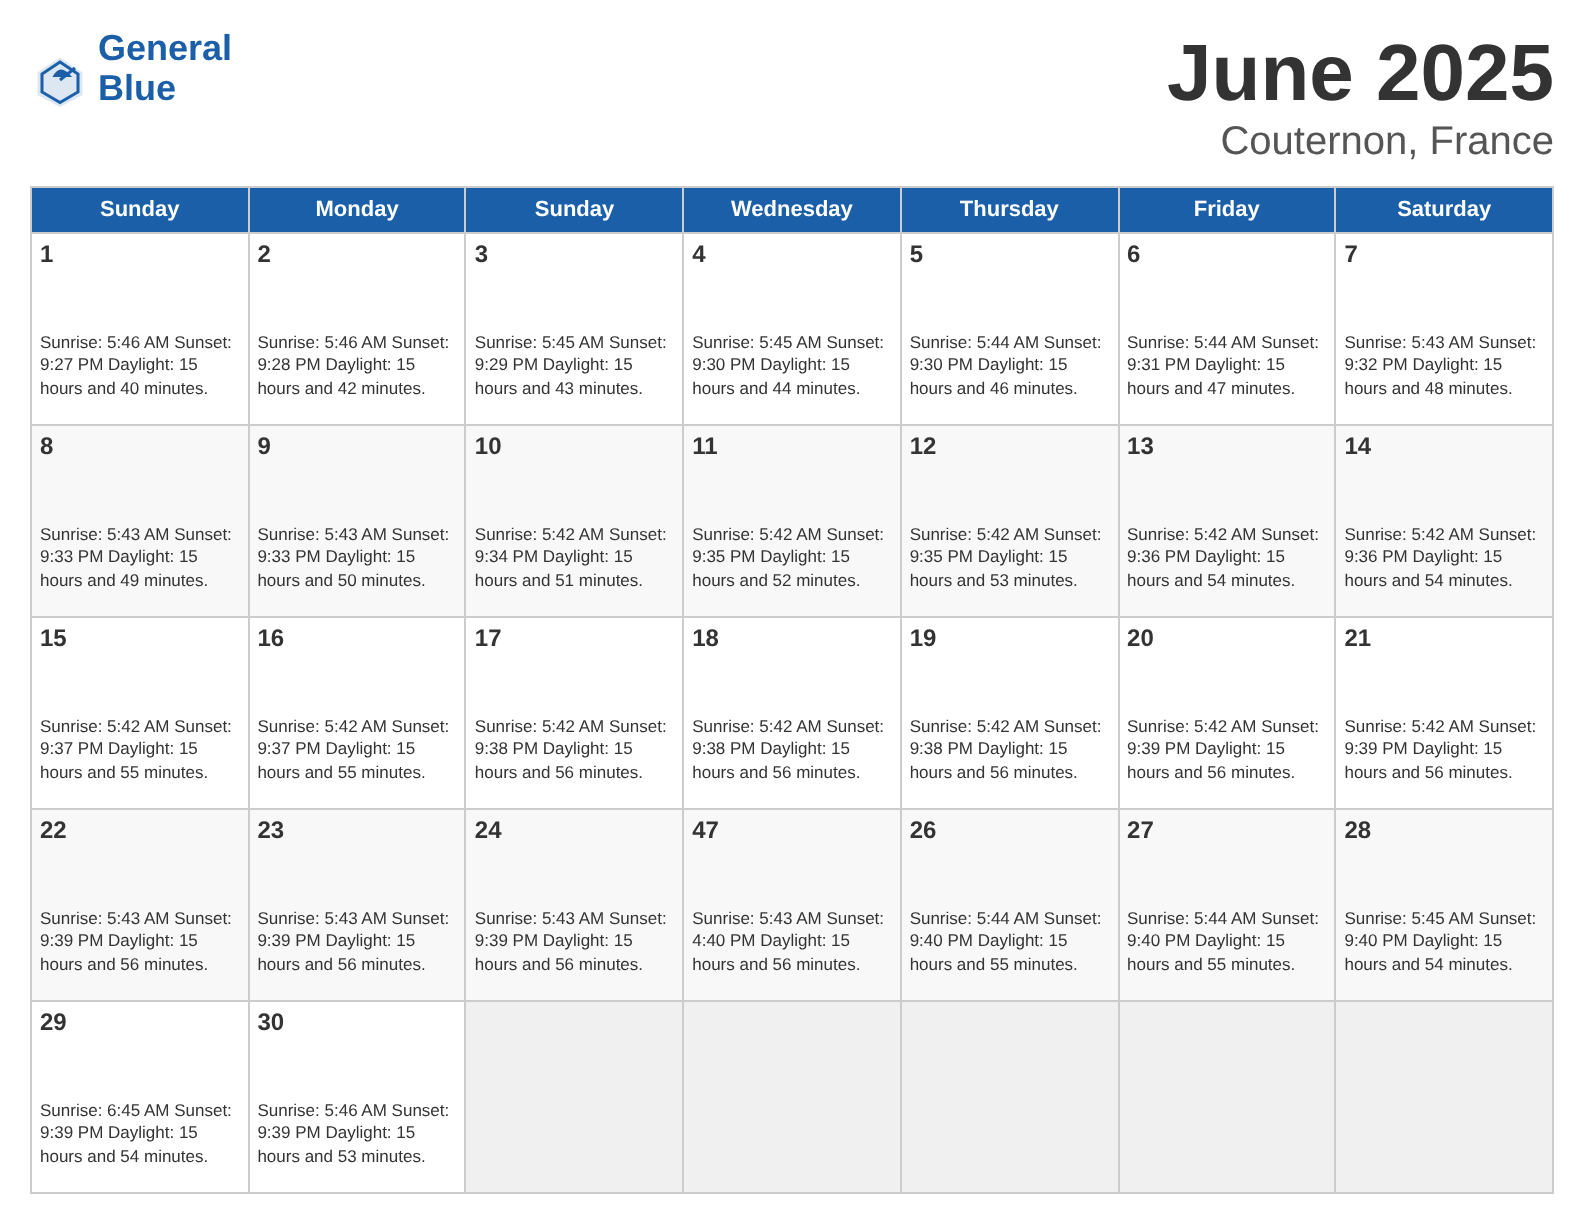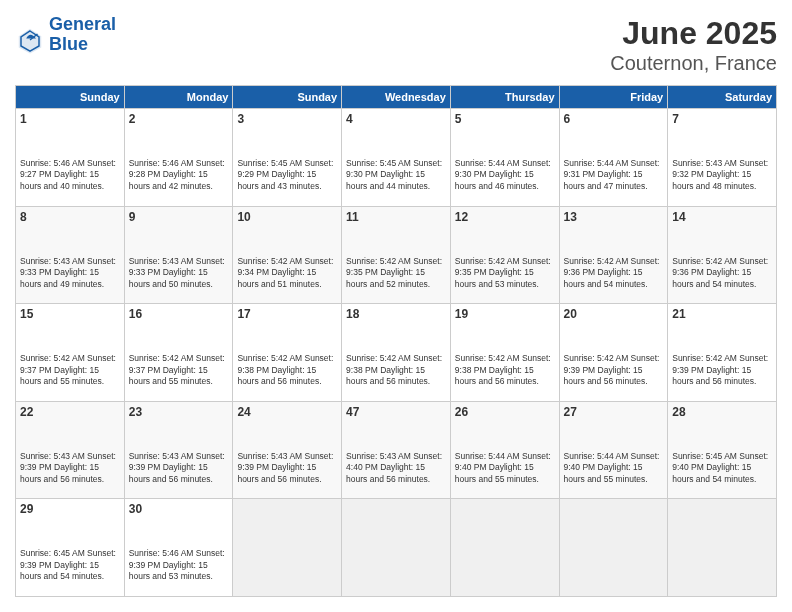--- a/index.html
+++ b/index.html
@@ -36,41 +36,41 @@
     }
     .logo-text .blue { color: #1a5fa8; }
     .logo-icon {
       width: 30px;
       height: 30px;
     }
     .title-block {
       text-align: right;
     }
     .month-title {
-      font-size: 32px;
+      font-size: 40px;
       font-weight: bold;
       color: #333;
     }
     .location {
       font-size: 20px;
       color: #555;
       text-align: right;
     }
     .calendar-table {
       width: 100%;
       border-collapse: collapse;
       flex: 1;
     }
     .calendar-table th {
       background-color: #1a5fa8;
       color: white;
       font-size: 11px;
       font-weight: bold;
       padding: 5px 4px;
-      text-align: right;
+      text-align: center;
       border: 1px solid #ccc;
     }
     .calendar-table td {
       border: 1px solid #ccc;
       vertical-align: top;
       padding: 3px 4px;
       font-size: 9px;
       color: #333;
       width: calc(100% / 7);
       height: 80px;

